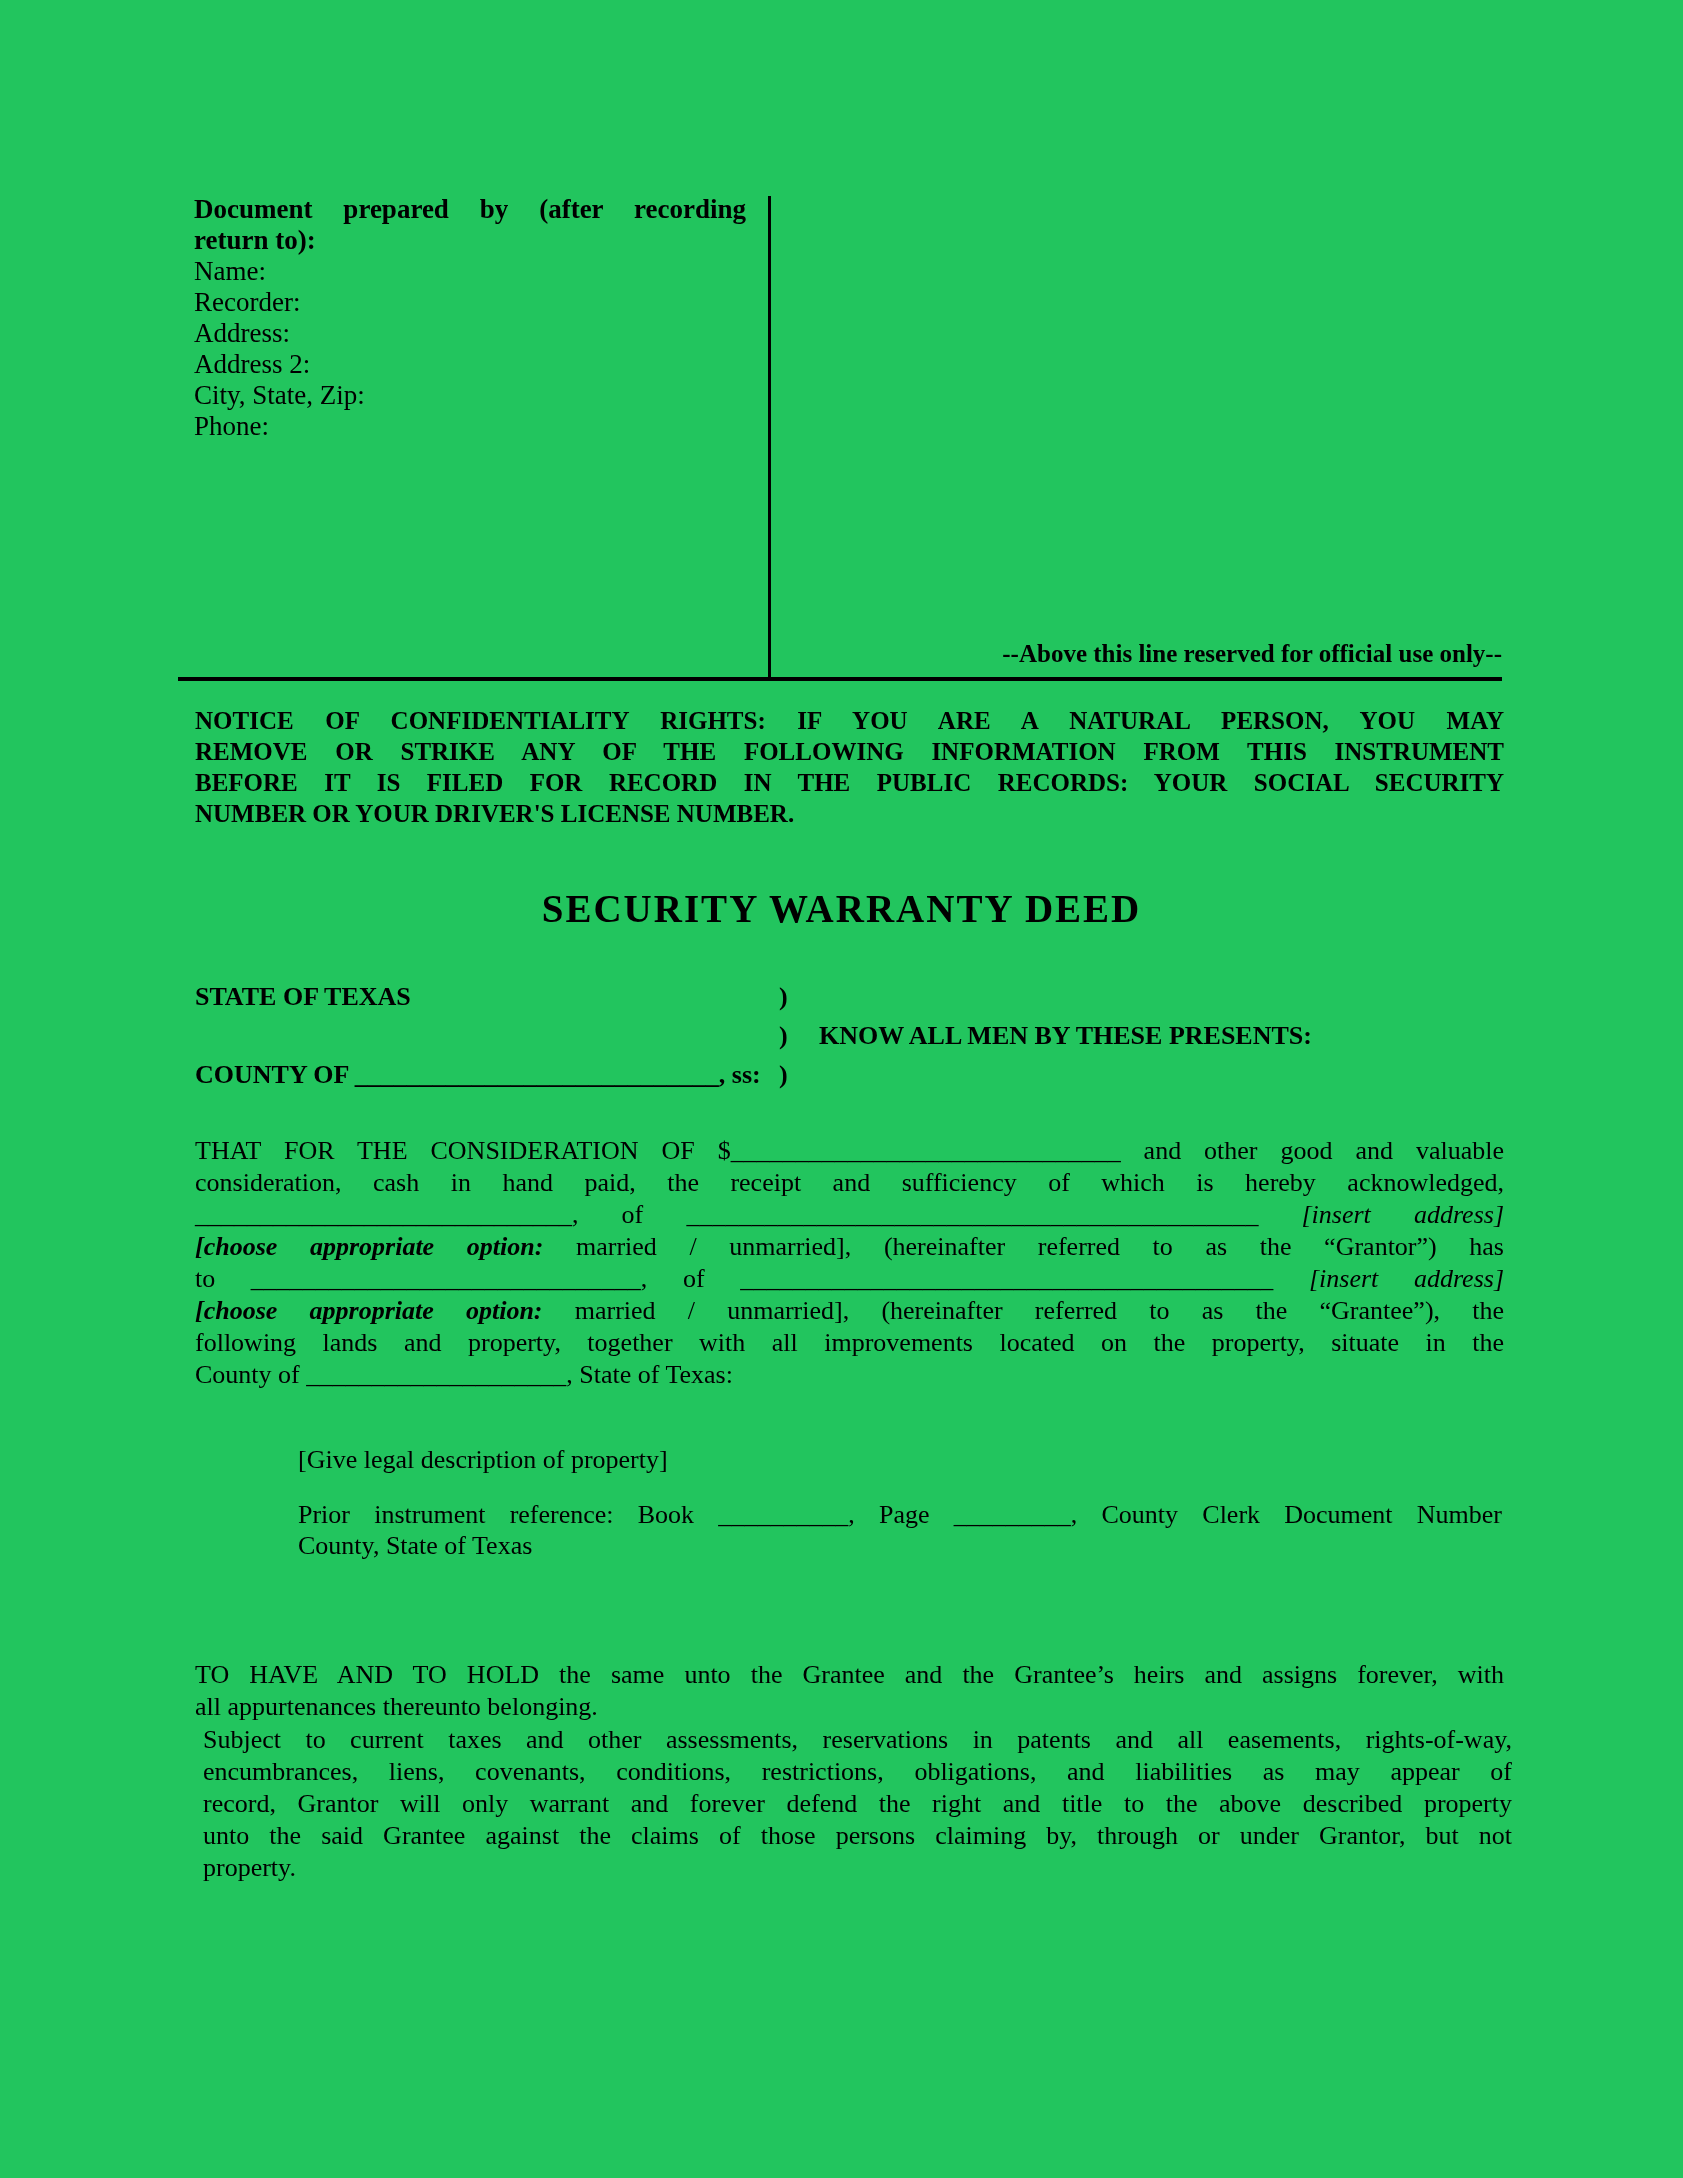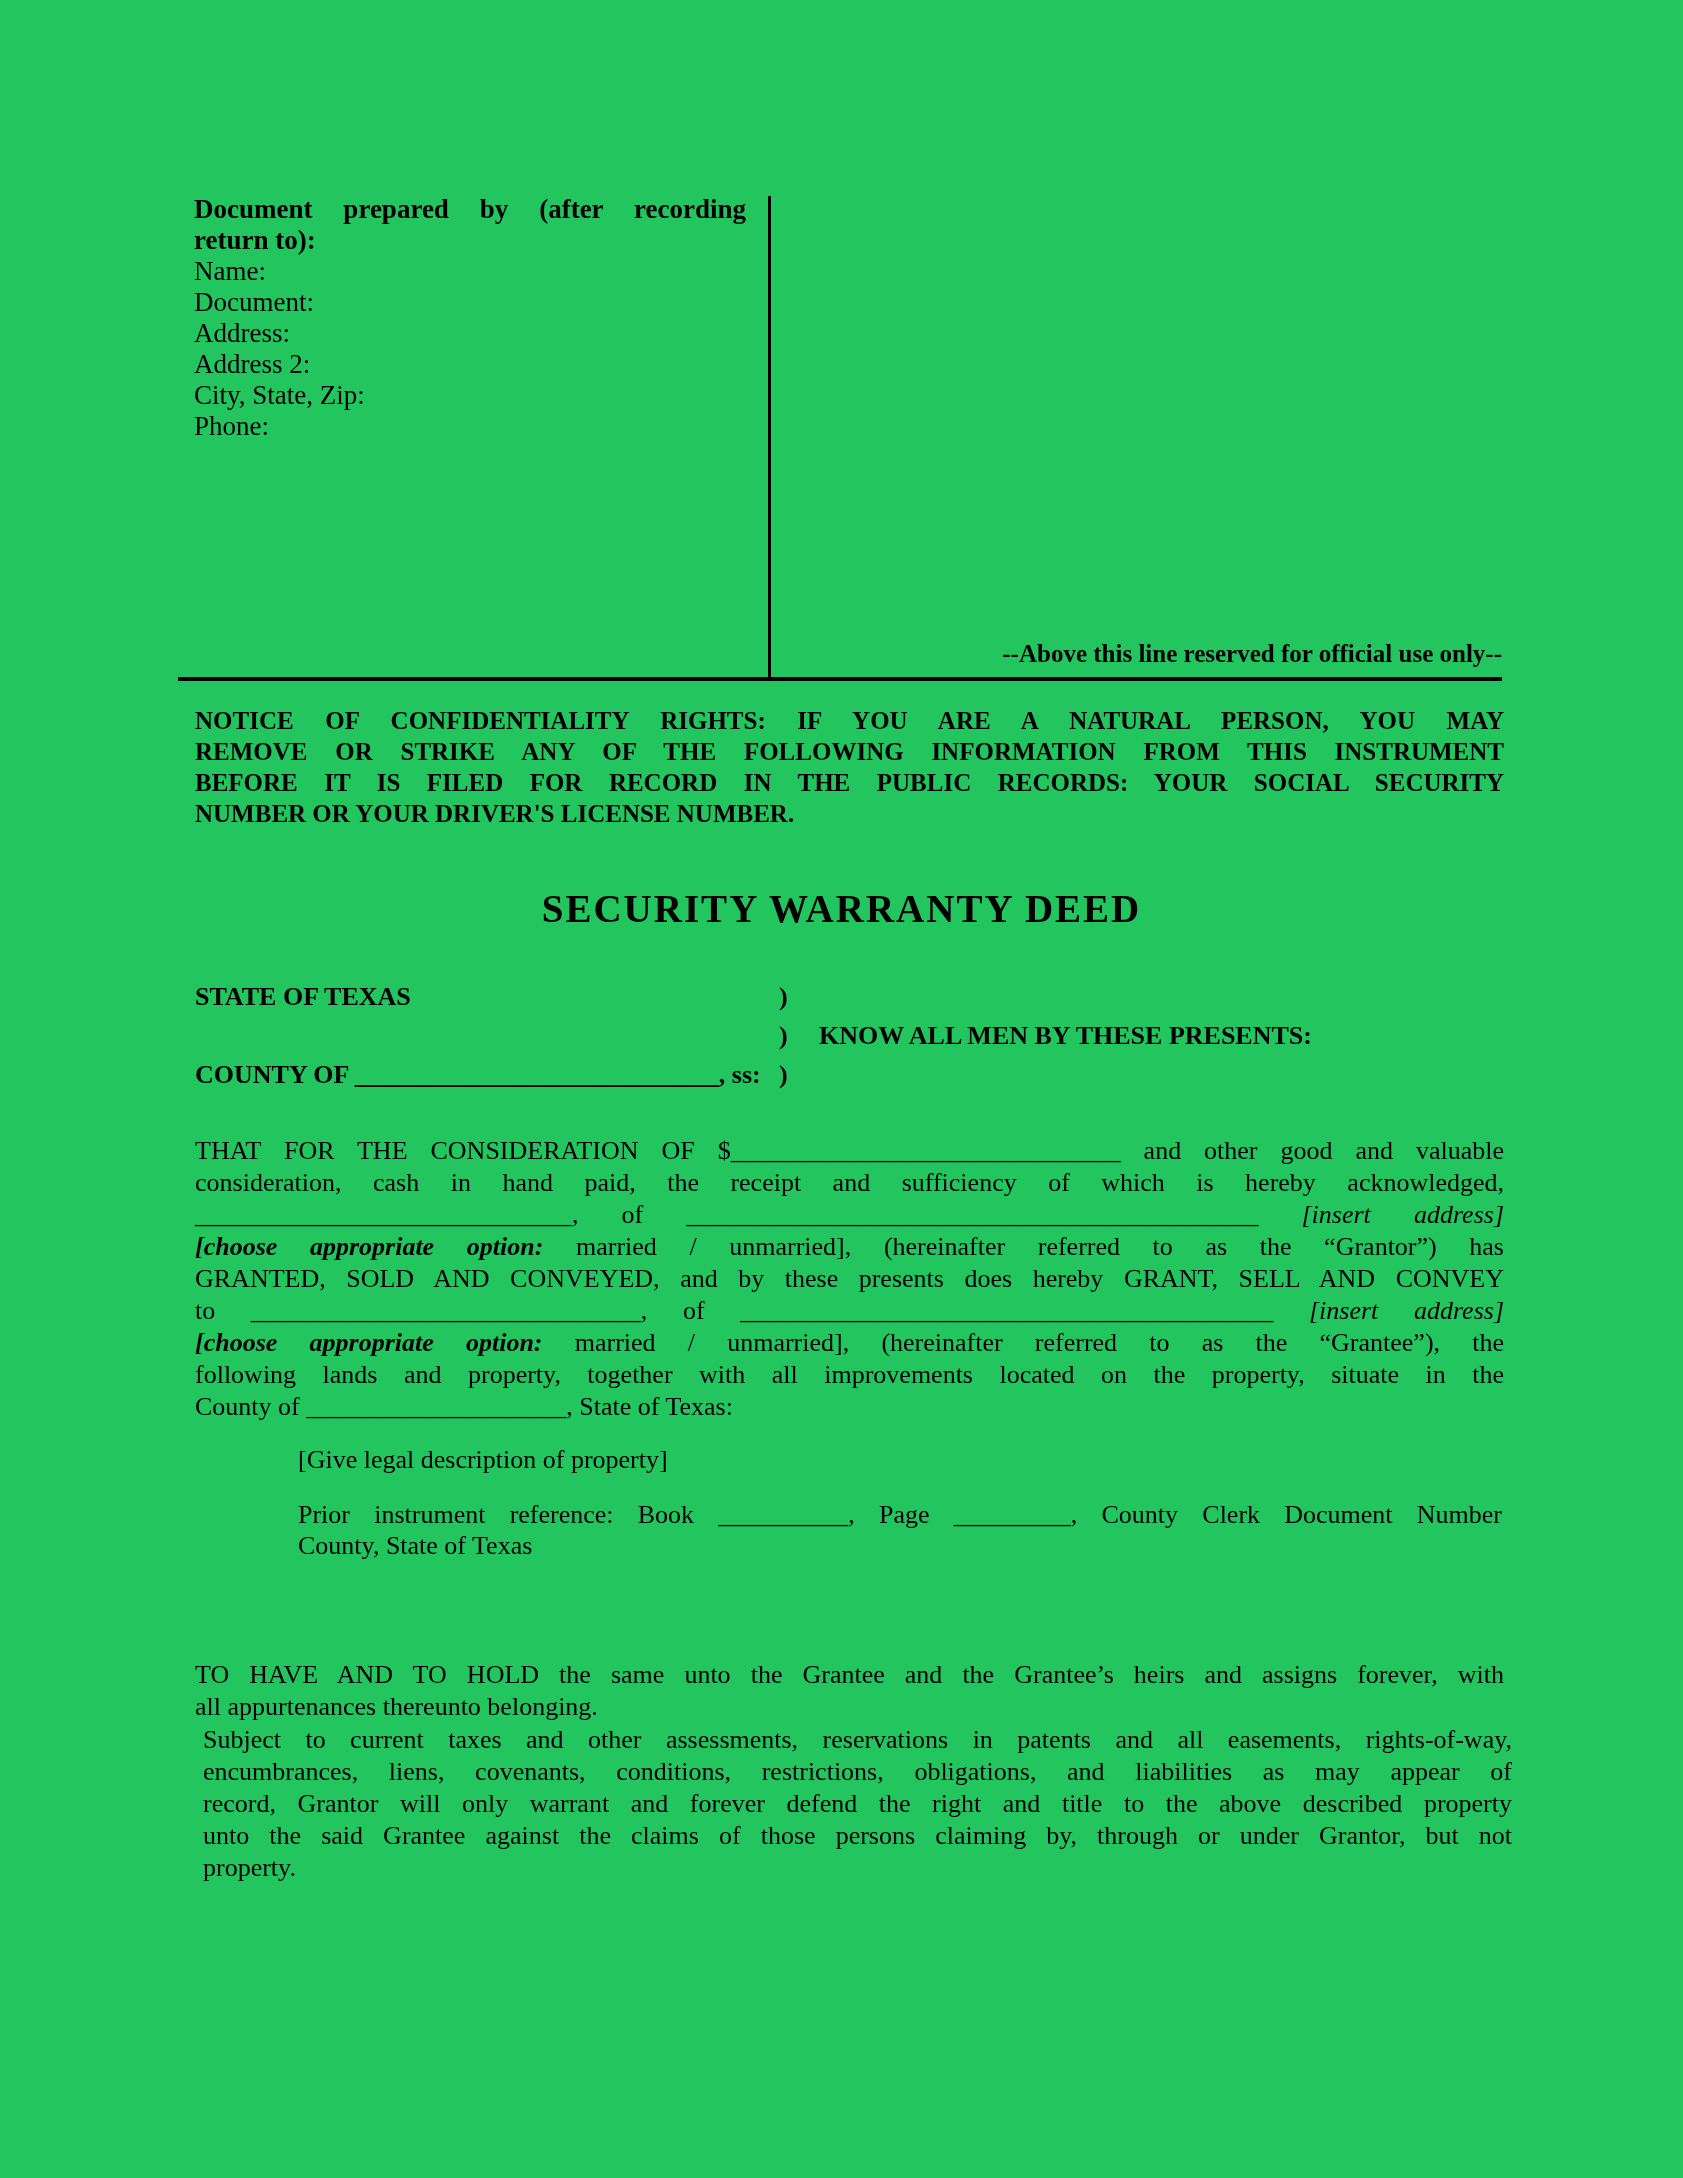--- a/index.html
+++ b/index.html
@@ -75,21 +75,21 @@
 
 <div class="page">
 
   <div class="prepared-box">
     <div class="box-title">
         <div class="tl just"><span>Document prepared by (after recording</span></div>
         <div class="tl"><span>return to):</span></div>
       </div>
     <div>
         <div class="tl"><span>Name:</span></div>
-        <div class="tl"><span>Document:</span></div>
+        <div class="tl"><span>Recorder:</span></div>
         <div class="tl"><span>Address:</span></div>
         <div class="tl"><span>Address 2:</span></div>
         <div class="tl"><span>City, State, Zip:</span></div>
         <div class="tl"><span>Phone:</span></div>
       </div>
   </div>
 
   <div class="divider-v"></div>
 
   <div class="official-note">--Above this line reserved for official use only--</div>
@@ -117,21 +117,20 @@
     <div class="tl">COUNTY OF ____________________________, ss:</div>
     <div class="tl">)</div>
     <div class="tl"></div>
   </div>
 
   <div class="granting">
       <div class="tl just"><span>THAT FOR THE CONSIDERATION OF $______________________________ and other good and valuable</span></div>
       <div class="tl just"><span>consideration, cash in hand paid, the receipt and sufficiency of which is hereby acknowledged,</span></div>
       <div class="tl just"><span>_____________________________, of ____________________________________________ </span><span class="i">[insert address]</span></div>
       <div class="tl just"><span class="bi">[choose appropriate option:</span><span> married / unmarried], (hereinafter referred to as the “Grantor”) has</span></div>
-      <div class="tl just"><span>GRANTED, SOLD AND CONVEYED, and by these presents does hereby GRANT, SELL AND CONVEY</span></div>
       <div class="tl just"><span>to ______________________________, of _________________________________________ </span><span class="i">[insert address]</span></div>
       <div class="tl just"><span class="bi">[choose appropriate option:</span><span> married / unmarried], (hereinafter referred to as the “Grantee”), the</span></div>
       <div class="tl just"><span>following lands and property, together with all improvements located on the property, situate in the</span></div>
       <div class="tl"><span>County of ____________________, State of Texas:</span></div>
     </div>
 
   <div class="legal-desc">[Give legal description of property]</div>
 
   <div class="prior">
       <div class="tl just"><span>Prior instrument reference: Book __________, Page _________, County Clerk Document Number</span></div>

